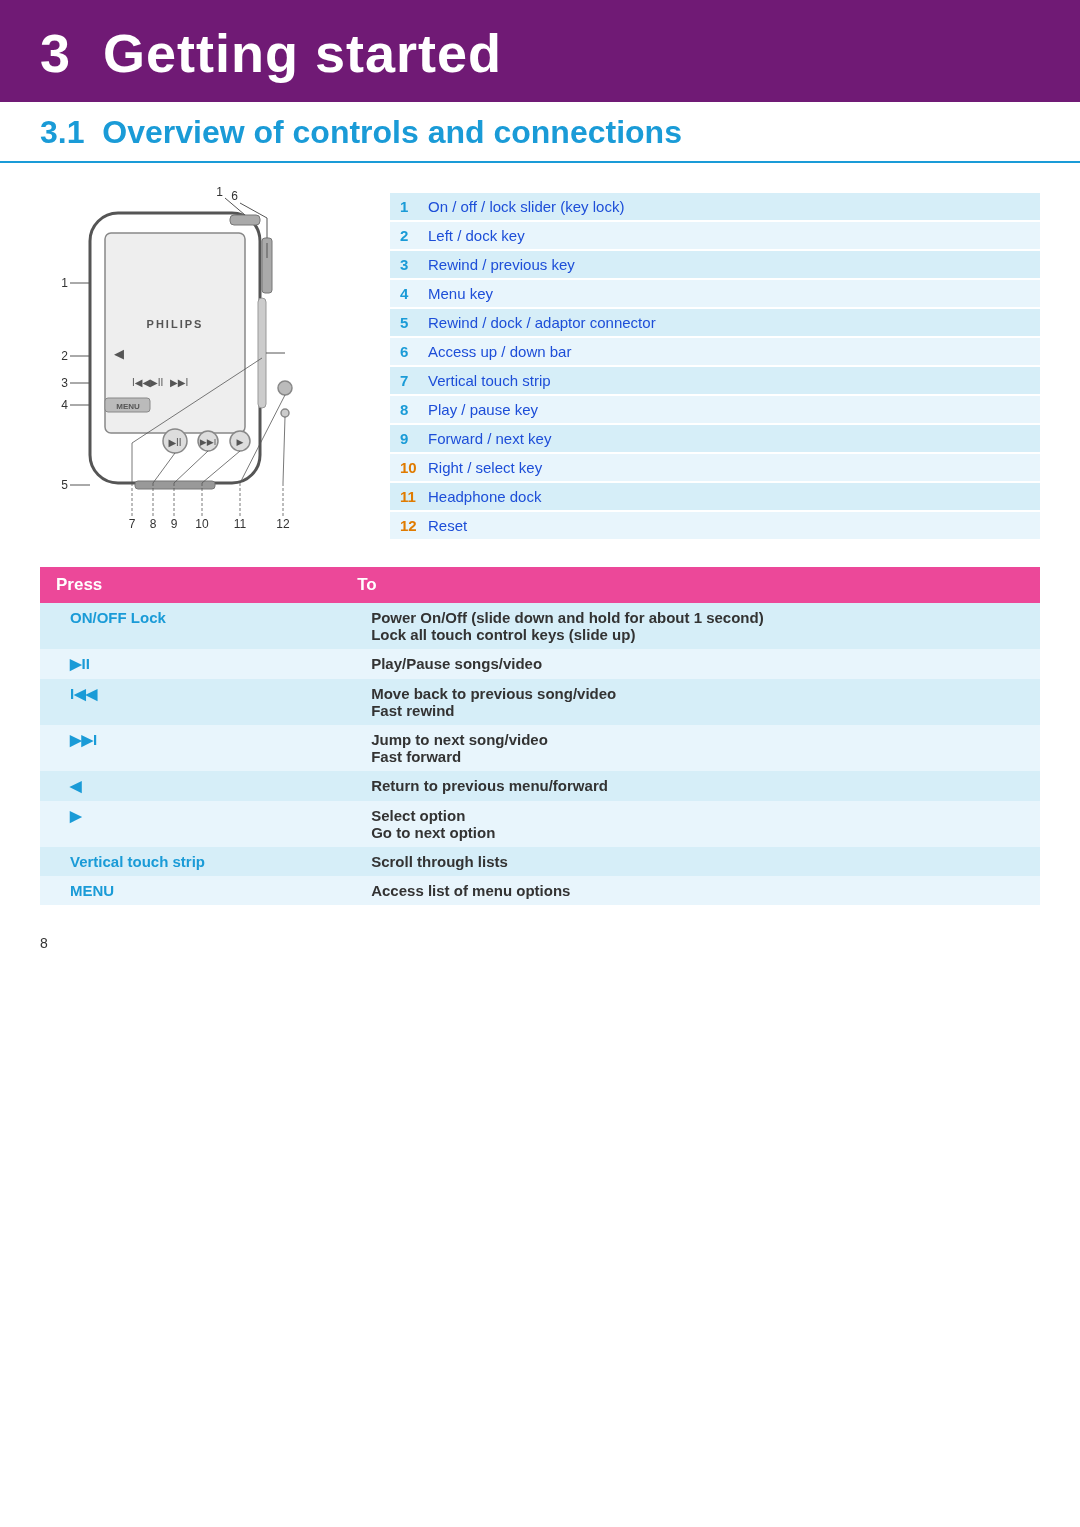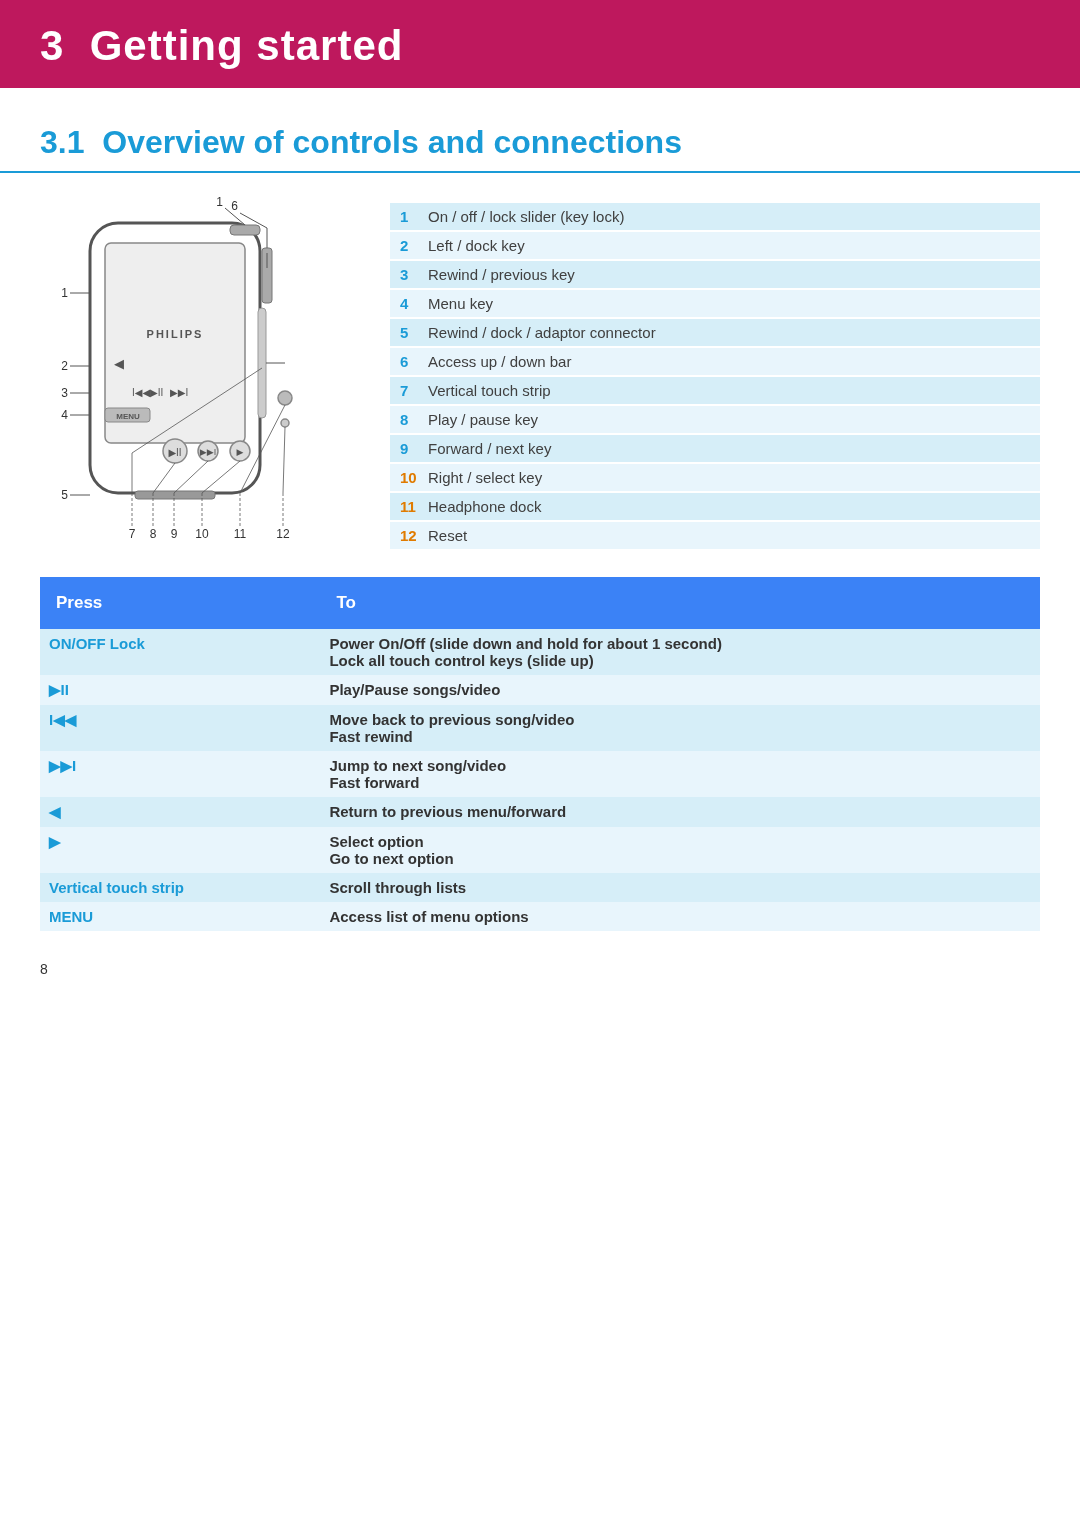--- a/index.html
+++ b/index.html
@@ -7,34 +7,34 @@
       font-family: Arial, sans-serif;
       background: #fff;
       color: #333;
       width: 1080px;
       min-height: 1527px;
       padding: 0;
     }
 
     
     .chapter-header {
-      background: #be185d;
+      background: #701a75;
       color: #fff;
       padding: 22px 40px 18px 40px;
-      font-size: 42px;
+      font-size: 54px;
       font-weight: bold;
       letter-spacing: 1px;
     }
 
     
     .section-header {
       color: #1a9bd7;
       font-size: 32px;
       font-weight: bold;
-      padding: 36px 40px 10px 40px;
+      padding: 12px 40px 10px 40px;
       border-bottom: 2px solid #1a9bd7;
       margin-bottom: 0;
     }
 
     
     .main-content {
       display: flex;
       flex-direction: row;
       padding: 20px 40px 0 40px;
       gap: 30px;
@@ -72,52 +72,52 @@
       font-weight: bold;
       min-width: 28px;
       font-size: 15px;
     }
 
     .label-num.orange {
       color: #e07b00;
     }
 
     .label-text {
-      color: #404040;
+      color: #1d4ed8;
       font-size: 15px;
     }
 
     
     .controls-section {
       padding: 20px 40px 20px 40px;
     }
 
     .controls-table {
       width: 100%;
       border-collapse: collapse;
     }
 
     .controls-table thead tr th {
-      background: #3b82f6;
+      background: #ec4899;
       color: #fff;
       font-weight: bold;
       font-size: 17px;
-      padding: 16px 16px;
+      padding: 8px 16px;
       text-align: left;
     }
 
     .controls-table tbody tr:nth-child(odd) {
       background: #d6eef8;
     }
     .controls-table tbody tr:nth-child(even) {
       background: #e8f5fc;
     }
 
     .controls-table td {
-      padding: 6px 9px;
+      padding: 6px 30px;
       font-size: 15px;
       vertical-align: top;
     }
 
     .press-cell {
       color: #1a9bd7;
       font-weight: bold;
       white-space: nowrap;
       min-width: 160px;
     }

